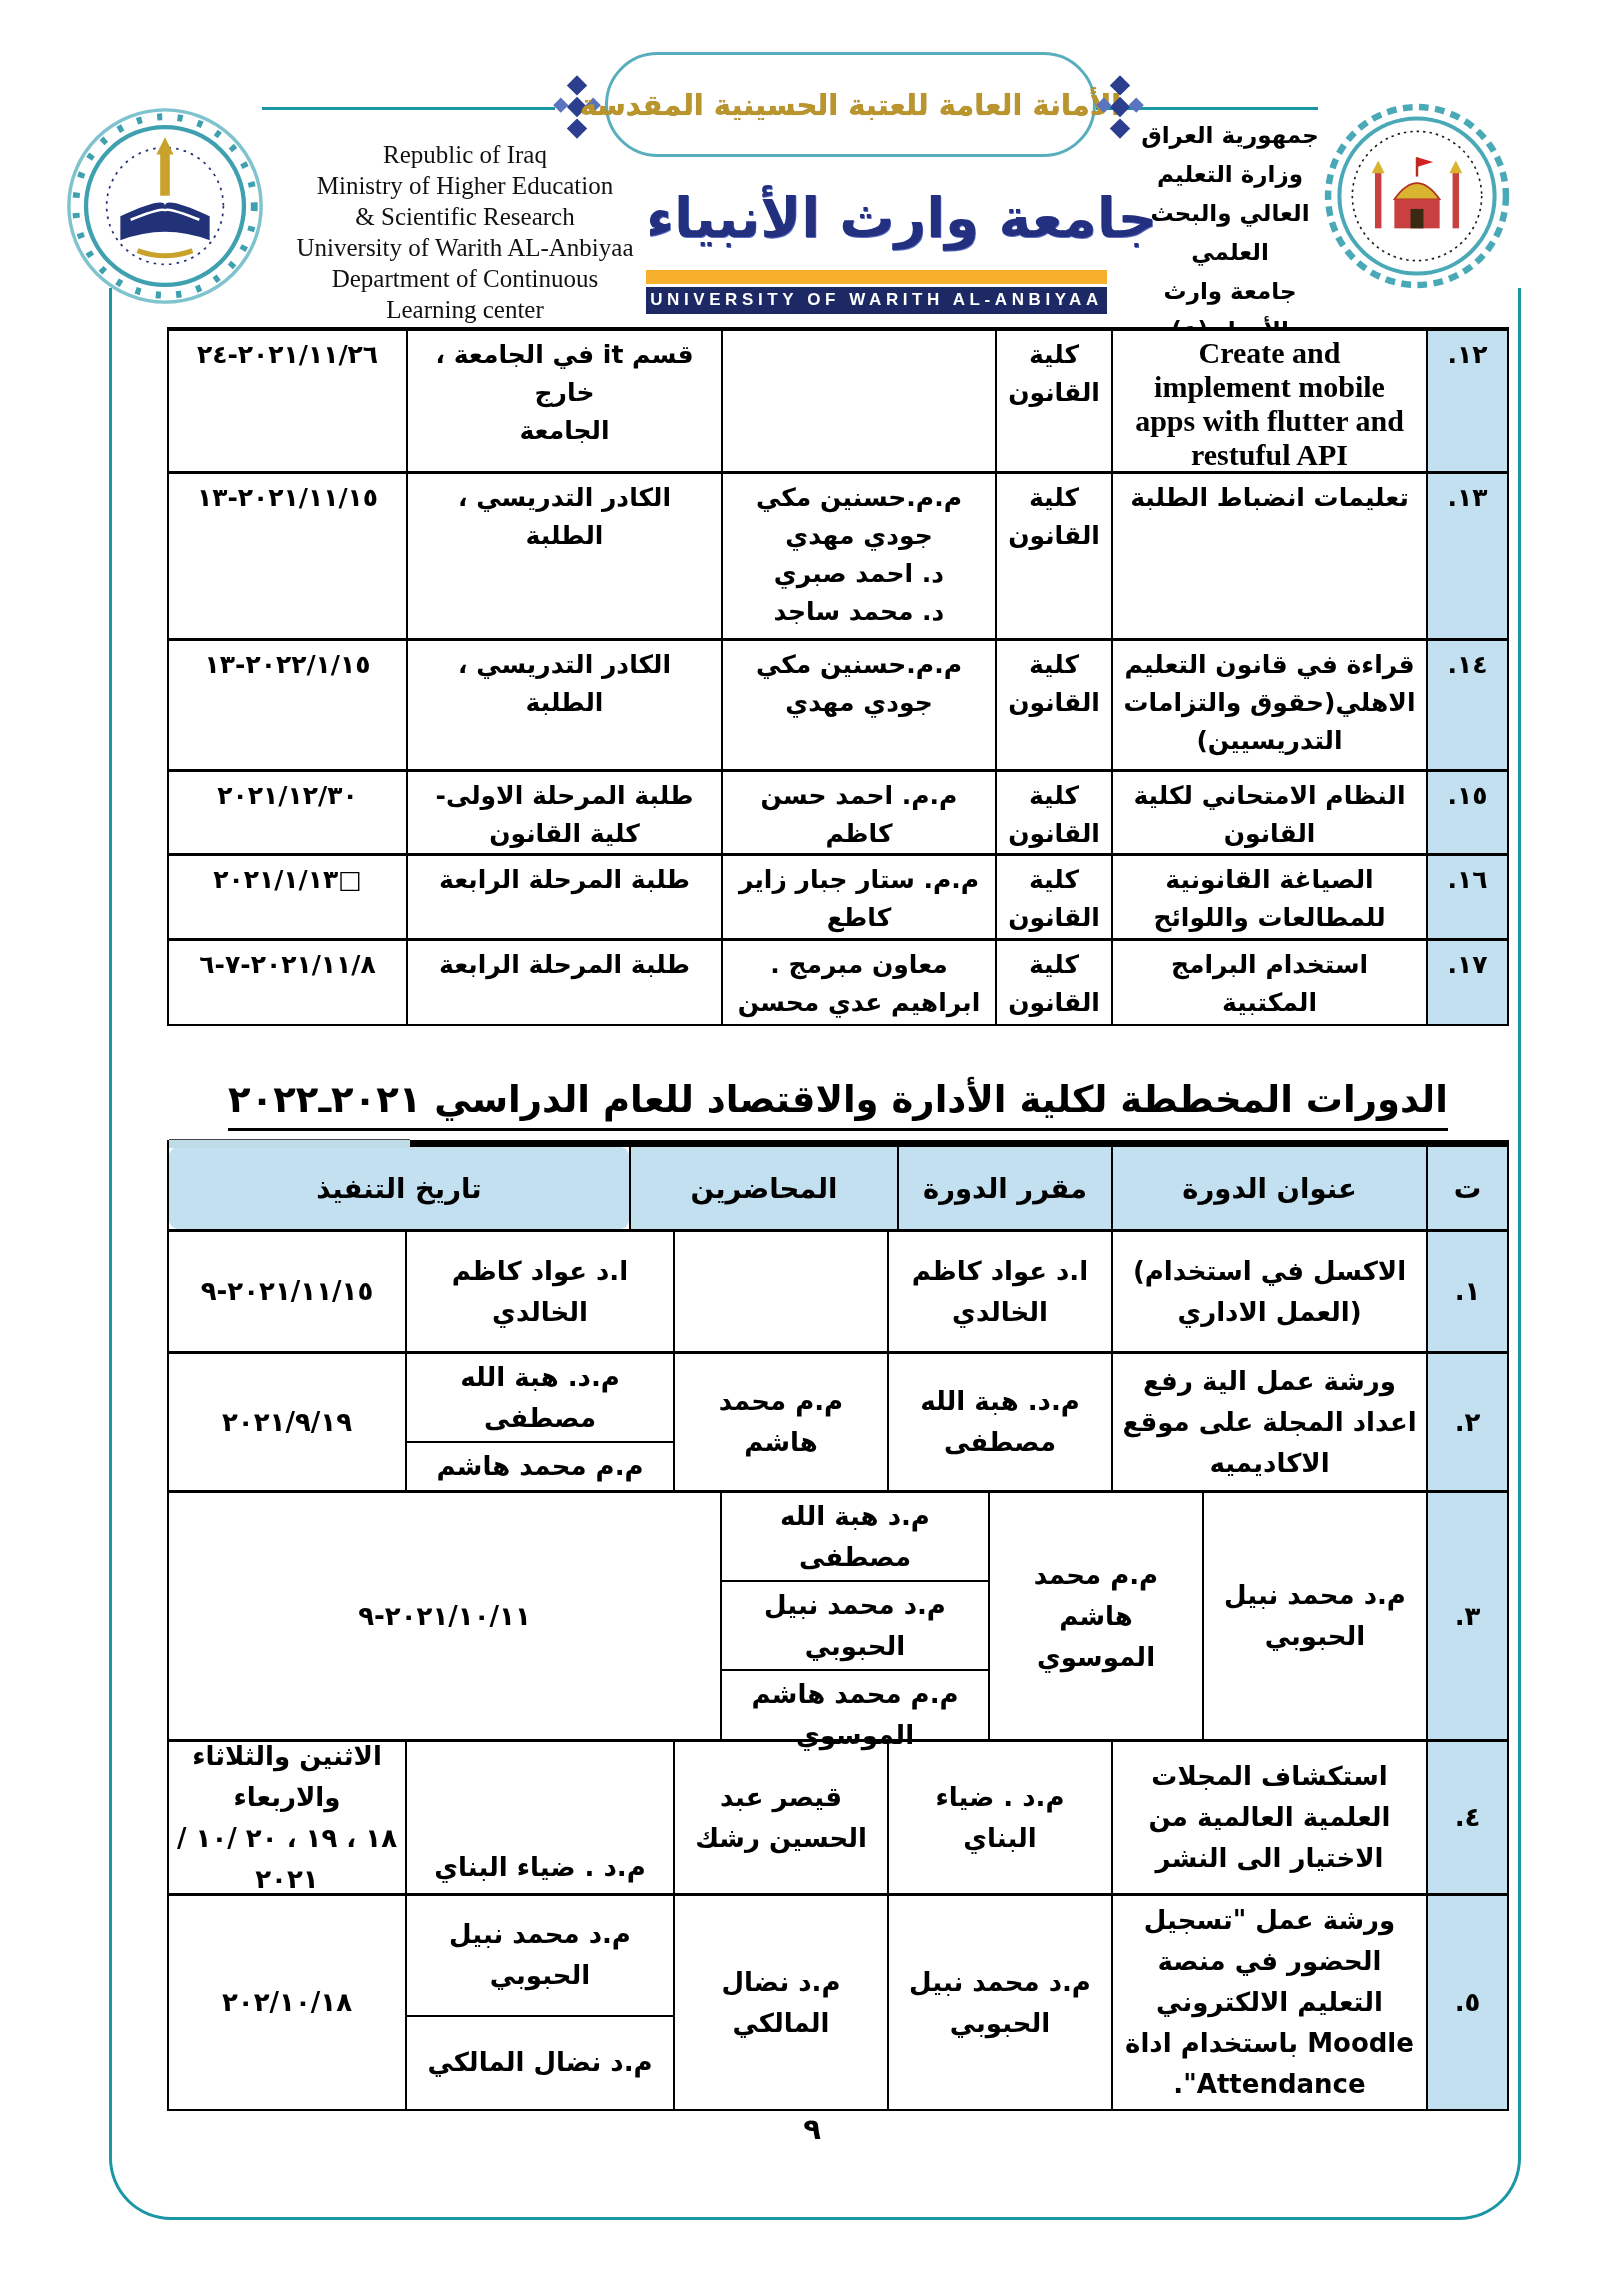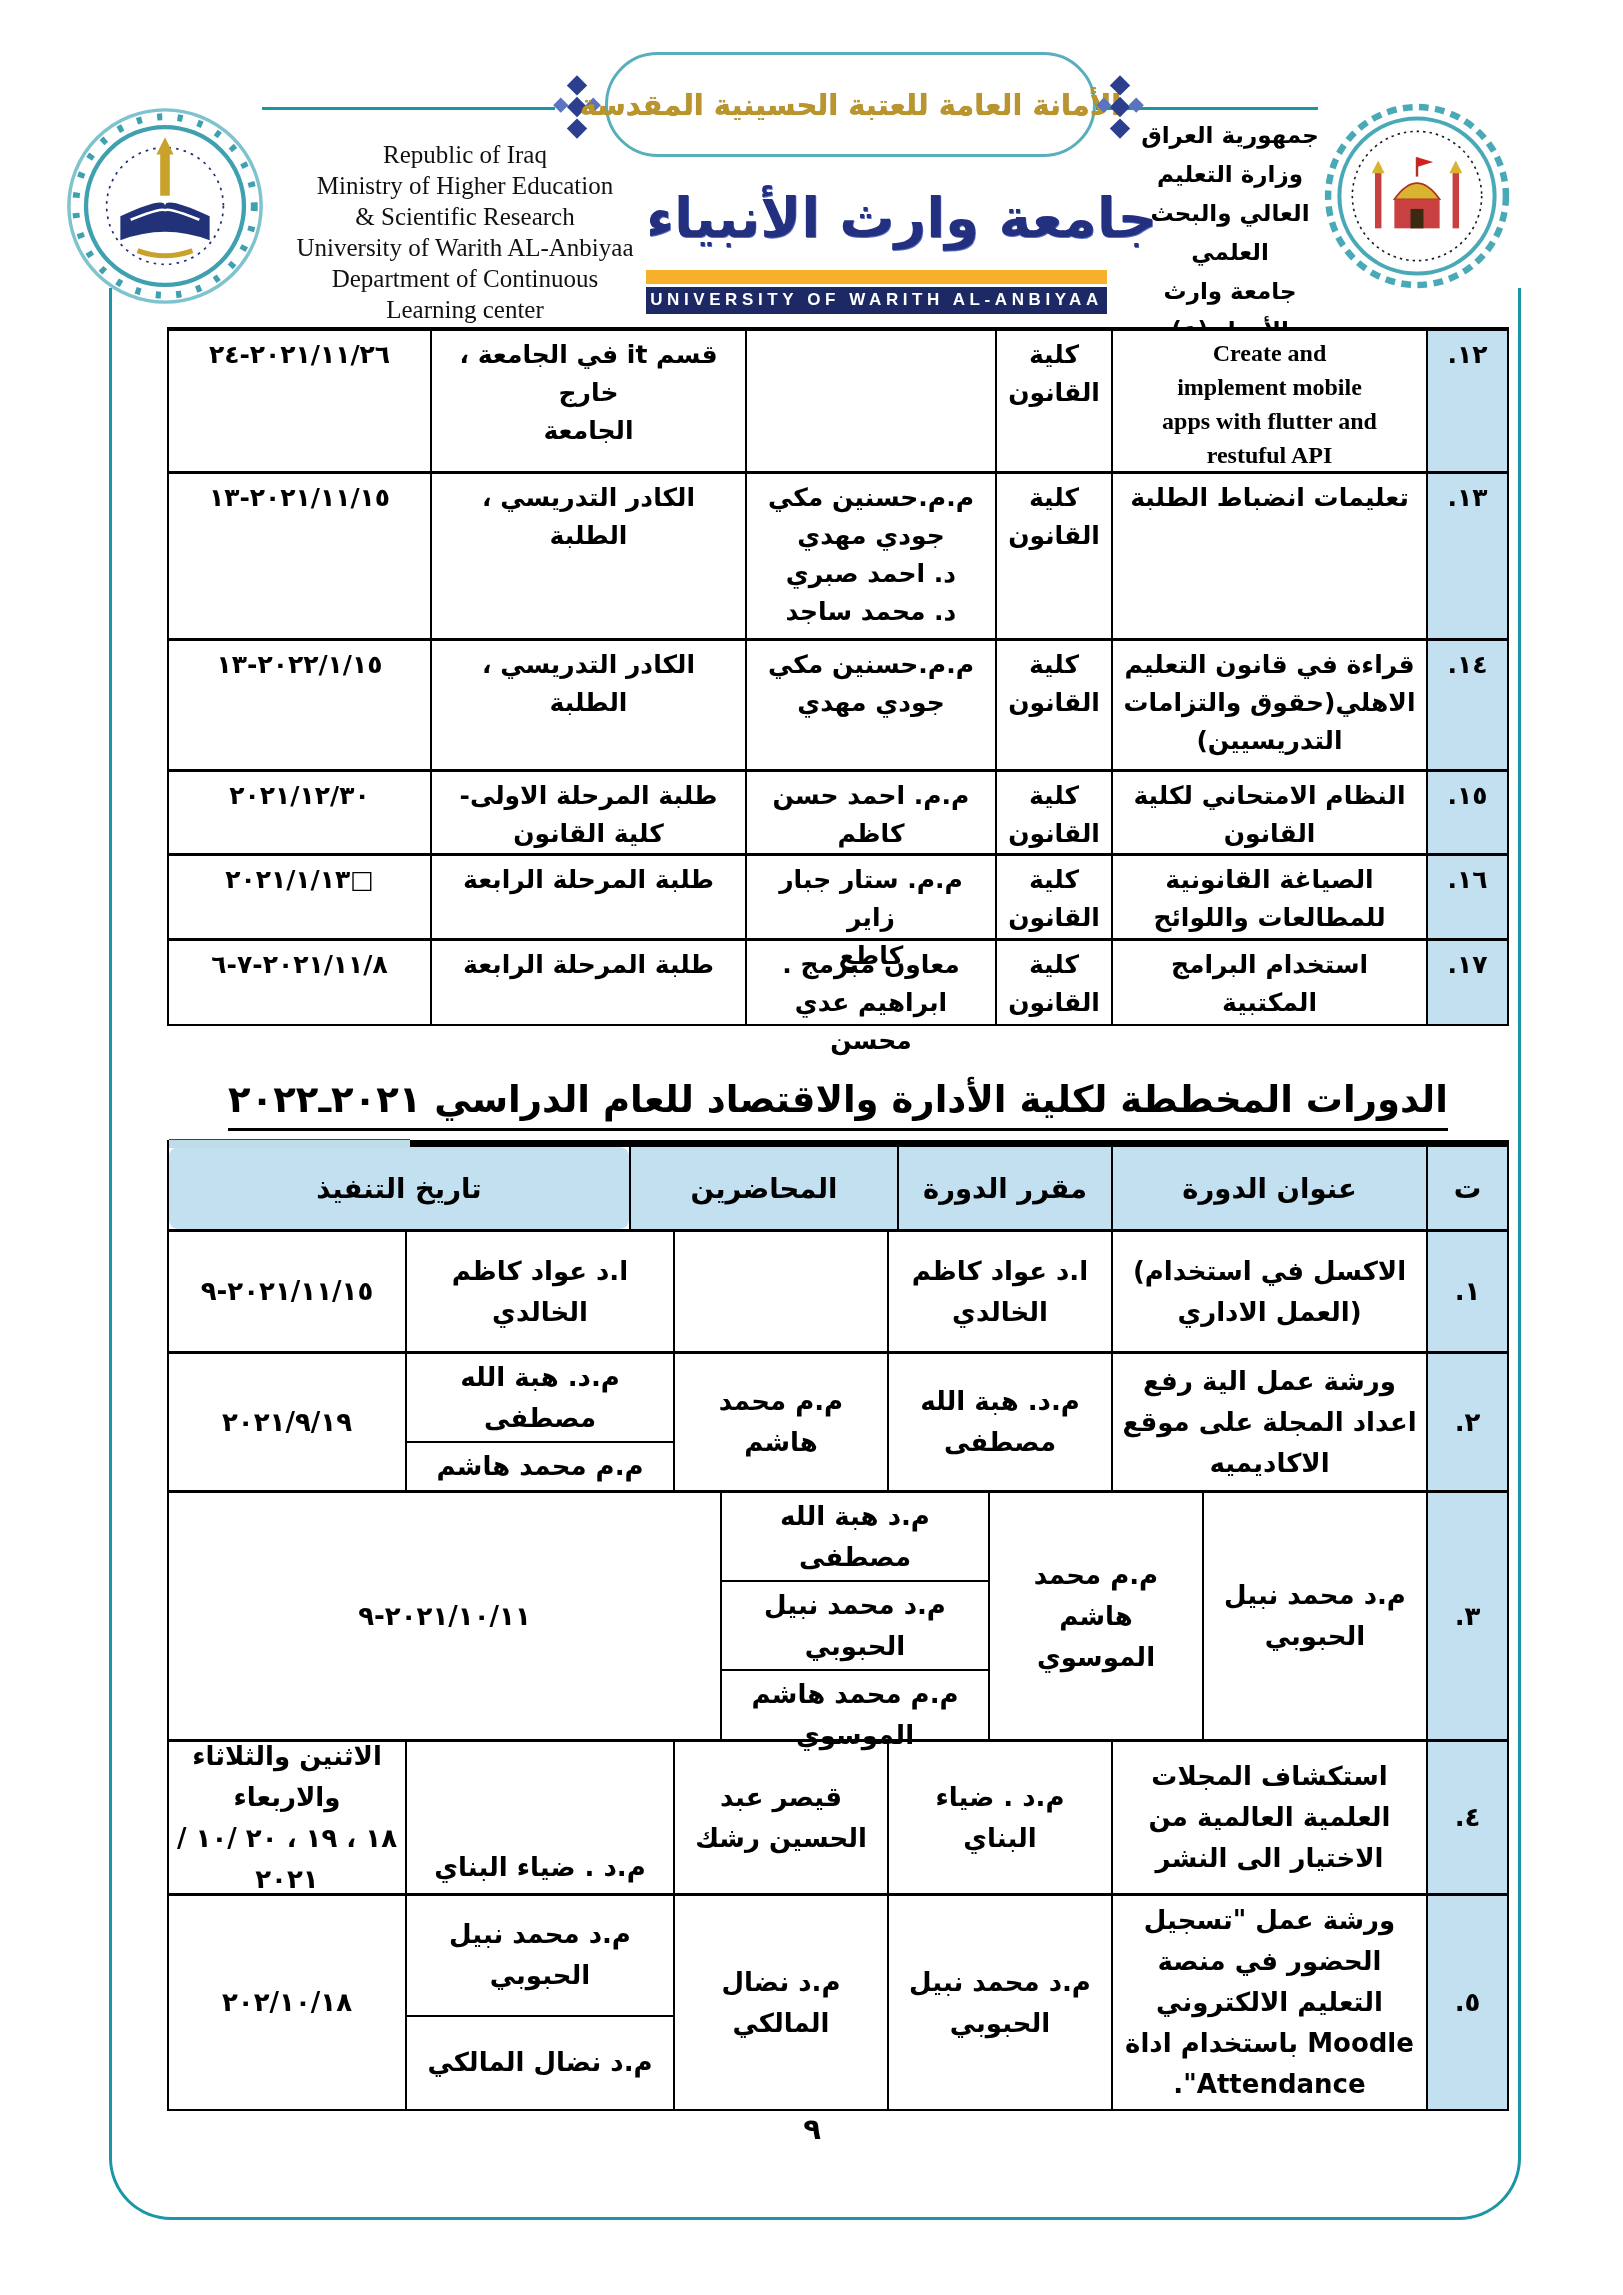--- a/index.html
+++ b/index.html
@@ -42,34 +42,34 @@
   .t-row{display:flex;box-sizing:border-box;}
   .t-row + .t-row{border-top:3.9px solid #000;}
   .cell{box-sizing:border-box;border-left:2px solid #000;display:flex;flex-direction:column;
         align-items:center;padding:5.2px 6.5px;text-align:center;}
   .cell:last-child{border-left:none;border-radius:9px;}
   .ct{white-space:pre-line;}
   
   .col-no{width:81px;background:#c3e0f0;}
   .col-title{width:315px;}
   .col-college{width:116px;}
-  .col-lect1{width:250px;}
+  .col-lect1{width:274px;}
   .col-aud{width:315px;}
   .col-dir{width:224px;}
   .col-rap{width:214px;}
   .col-lect2{width:268px;padding:0;}
   .col-date{flex:1;}
   
   .v-top{justify-content:flex-start;}
   .v-mid{justify-content:center;}
   .v-bot{justify-content:flex-end;}
   .t1 .cell{justify-content:flex-start;font-weight:700;font-size:25px;line-height:38px;}
   .t2 .cell{justify-content:center;font-weight:700;font-size:26px;line-height:41px;}
   .t2 .hdr .cell{background:#c3e0f0;font-size:27.5px;}
-  .eng-title{font-family:"Liberation Serif",serif;font-weight:700;font-size:24px;line-height:34px;}
+  .eng-title{font-family:"Liberation Serif",serif;font-weight:700;font-size:30px;line-height:34px;}
   .num-date{direction:ltr;unicode-bidi:isolate;}
   .subwrap{display:flex;flex-direction:column;width:100%;height:100%;}
   .sub{flex:1;display:flex;align-items:center;justify-content:center;padding:2.6px 5.2px;}
   .sub + .sub{border-top:2.6px solid #000;}
   
   .section-title{position:absolute;left:167px;top:1078px;width:1342px;text-align:center;direction:rtl;}
   .section-title .ct{display:inline-block;font-weight:700;font-size:37px;
                      border-bottom:3.3px solid #000;padding-bottom:6.5px;white-space:nowrap;}
   .page-num{position:absolute;left:0;top:2112px;width:1624px;text-align:center;
             font-weight:700;font-size:29px;}

